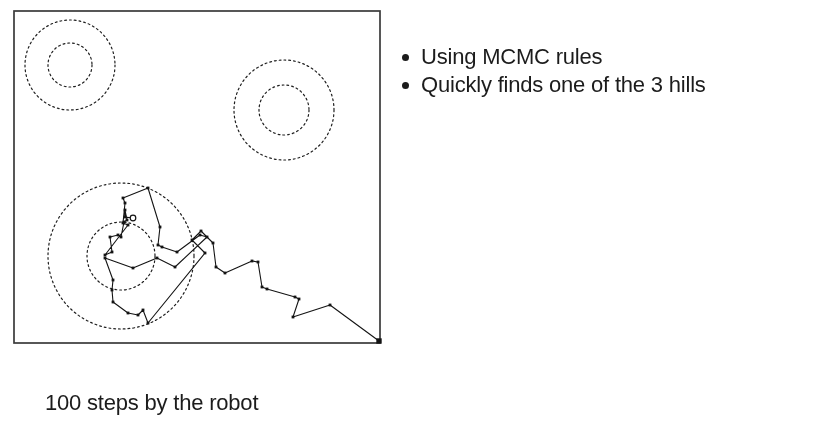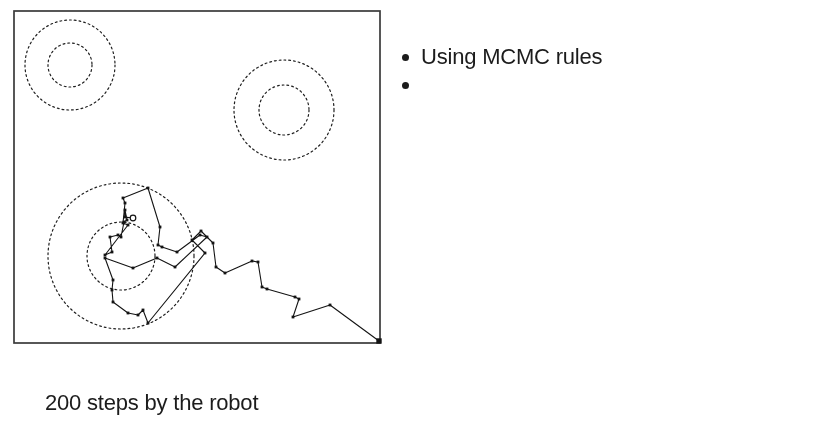--- a/index.html
+++ b/index.html
@@ -96,18 +96,19 @@
       </g>
   </svg>
 
   <ul class="bullets">
       <li>
         <span class="dot"></span>
         <span>Using MCMC rules</span>
       </li>
       <li>
         <span class="dot"></span>
+        <span>Quickly finds one of the 3 hills</span>
       </li>
     </ul>
 
-  <div class="caption">200 steps by the robot</div>
+  <div class="caption">100 steps by the robot</div>
 
 </div>
 
 </body></html>

